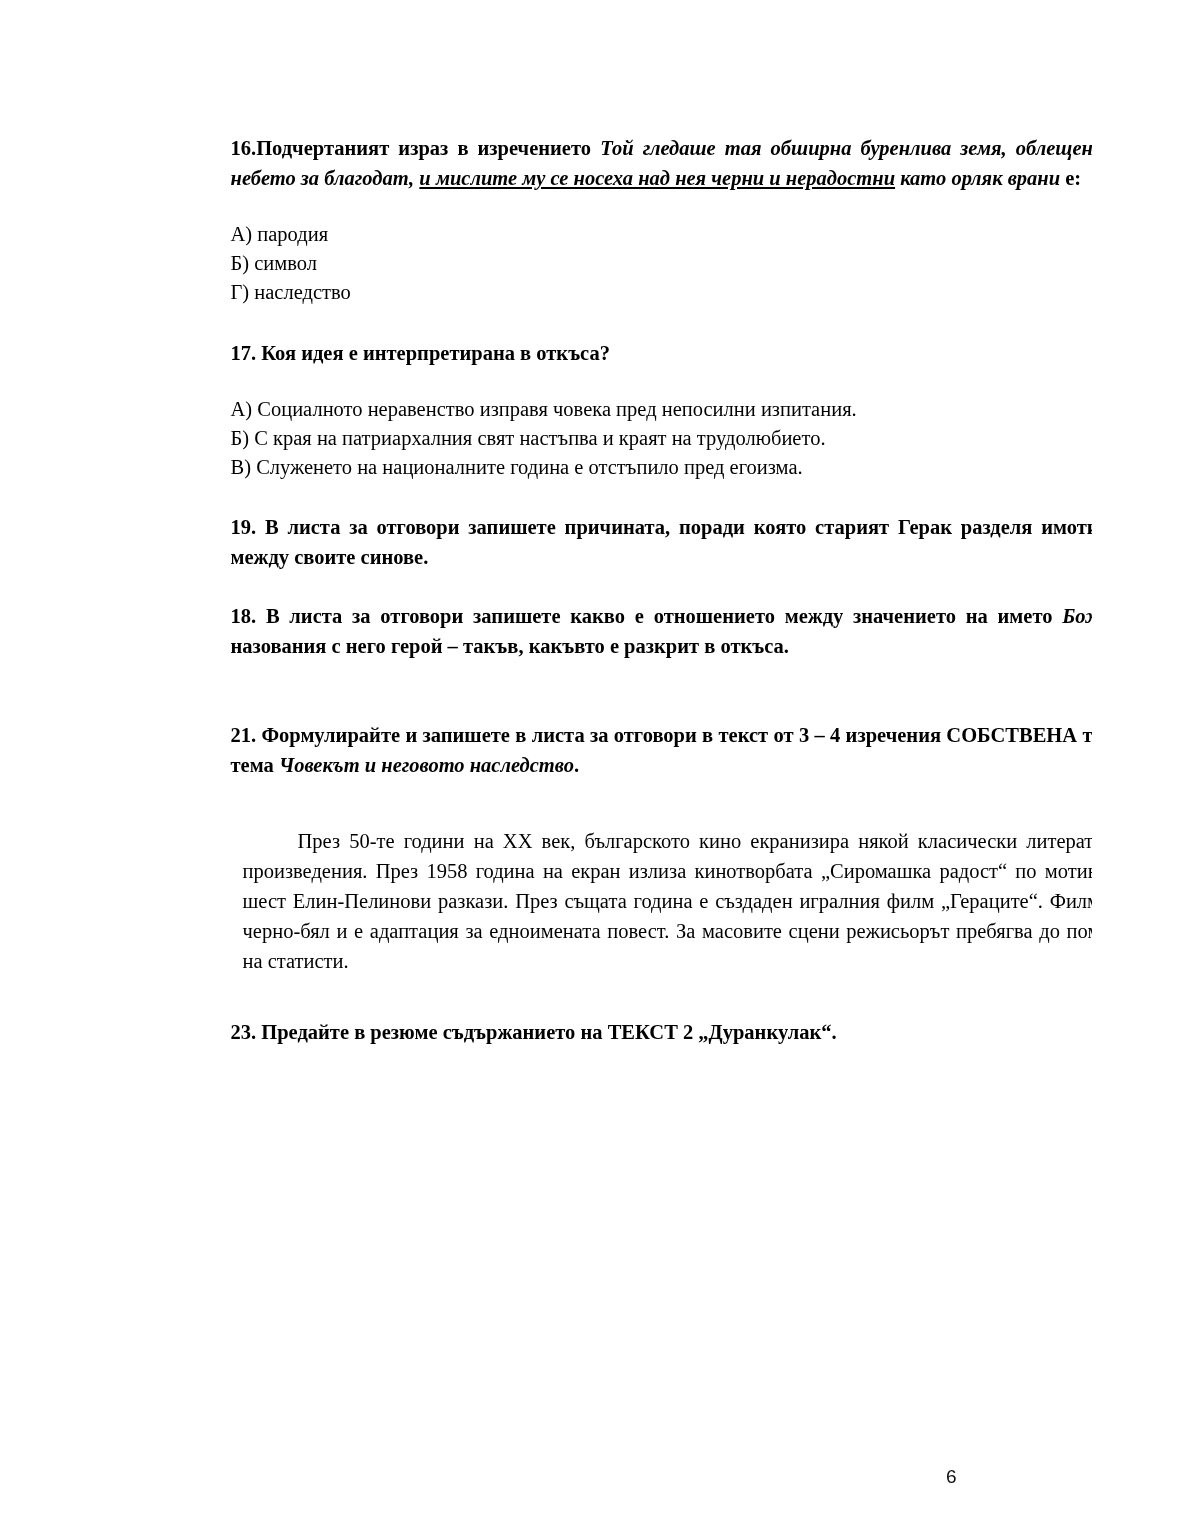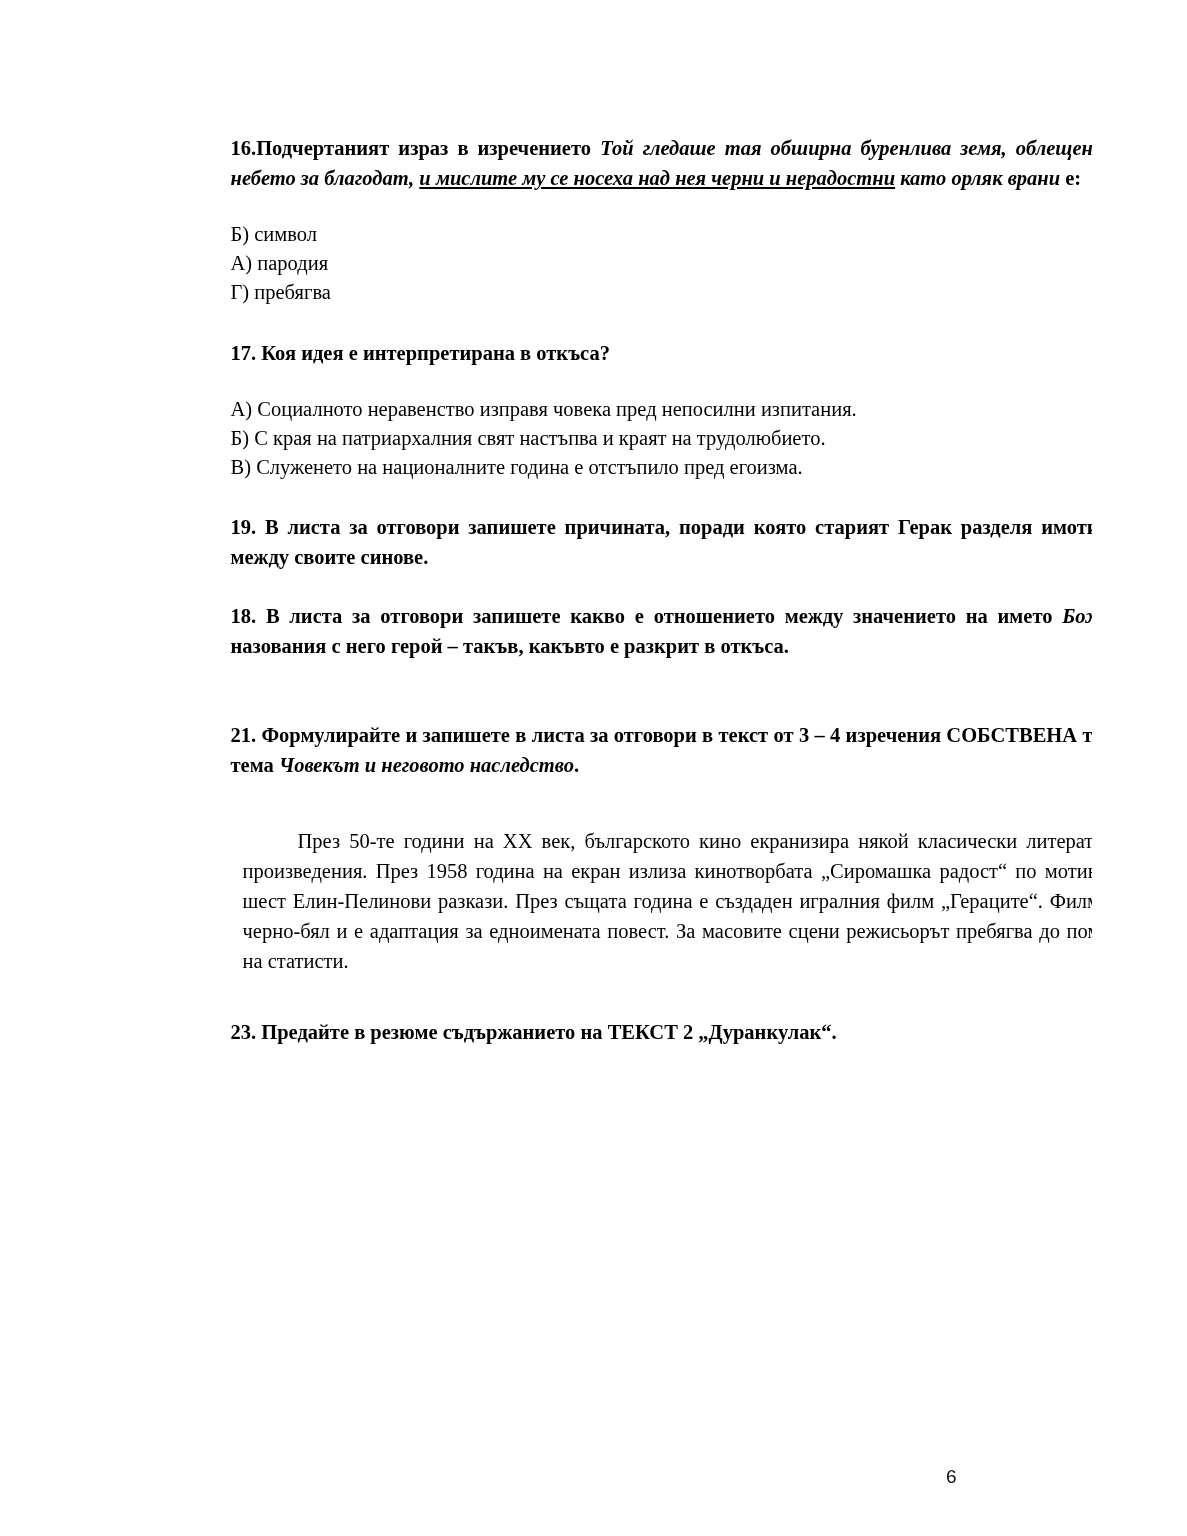--- a/index.html
+++ b/index.html
@@ -84,23 +84,23 @@
 <body>
 
 <div class="page">
   <div class="content">
 
     <p class="q-head"><span>16.</span><span style="white-space:pre">Подчертаният израз в изречението </span><i style="white-space:pre-wrap">Той гледаше тая обширна буренлива земя, облещена към небето за благодат, </i><i class="ul">и мислите му се носеха над нея черни и нерадостни</i><i style="white-space:pre-wrap"> като орляк врани</i><span class="lastline" style="white-space:pre"> е:</span></p>
 
     <div class="gap-after-q16"></div>
 
     <div class="opts">
+      <div class="opt-line">А) пародия</div>
       <div class="opt-line">Б) символ</div>
-      <div class="opt-line">А) пародия</div>
-      <div class="opt-line">Г) пребягва</div>
+      <div class="opt-line">Г) наследство</div>
     </div>
 
     <div class="gap-after-opts16"></div>
 
     <p class="q-head nojust">17. Коя идея е интерпретирана в откъса?</p>
 
     <div class="gap-after-q17"></div>
 
     <div class="opts">
       <div class="opt-line">А) Социалното неравенство изправя човека пред непосилни изпитания.</div>

